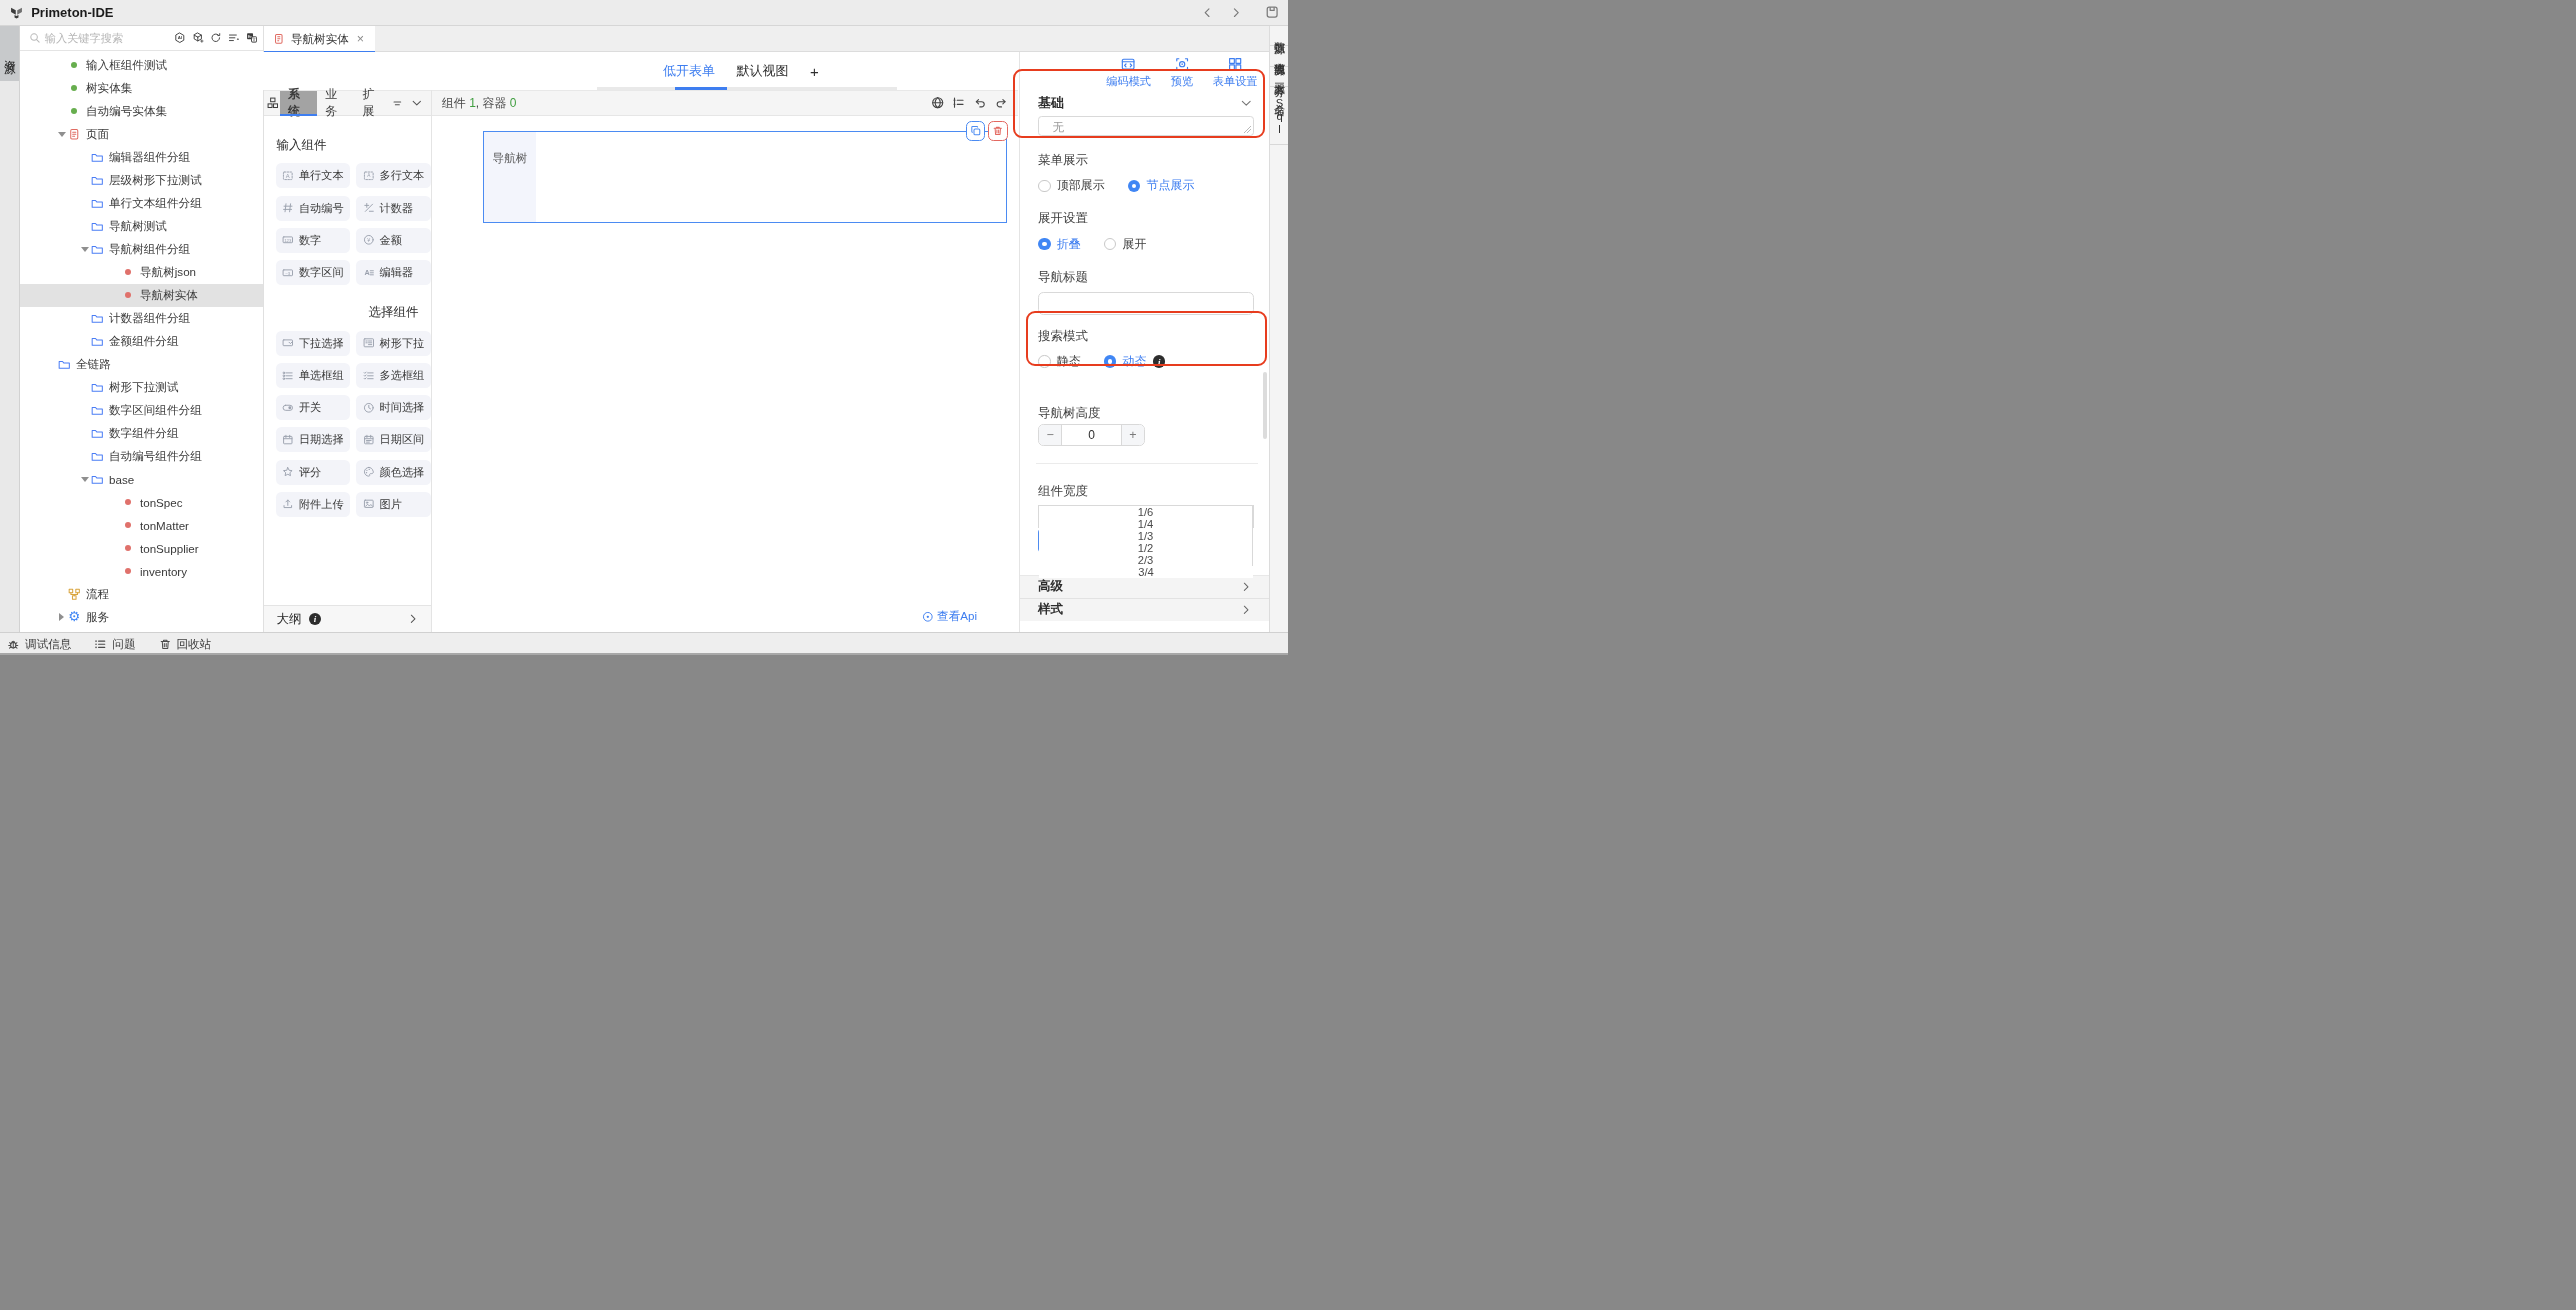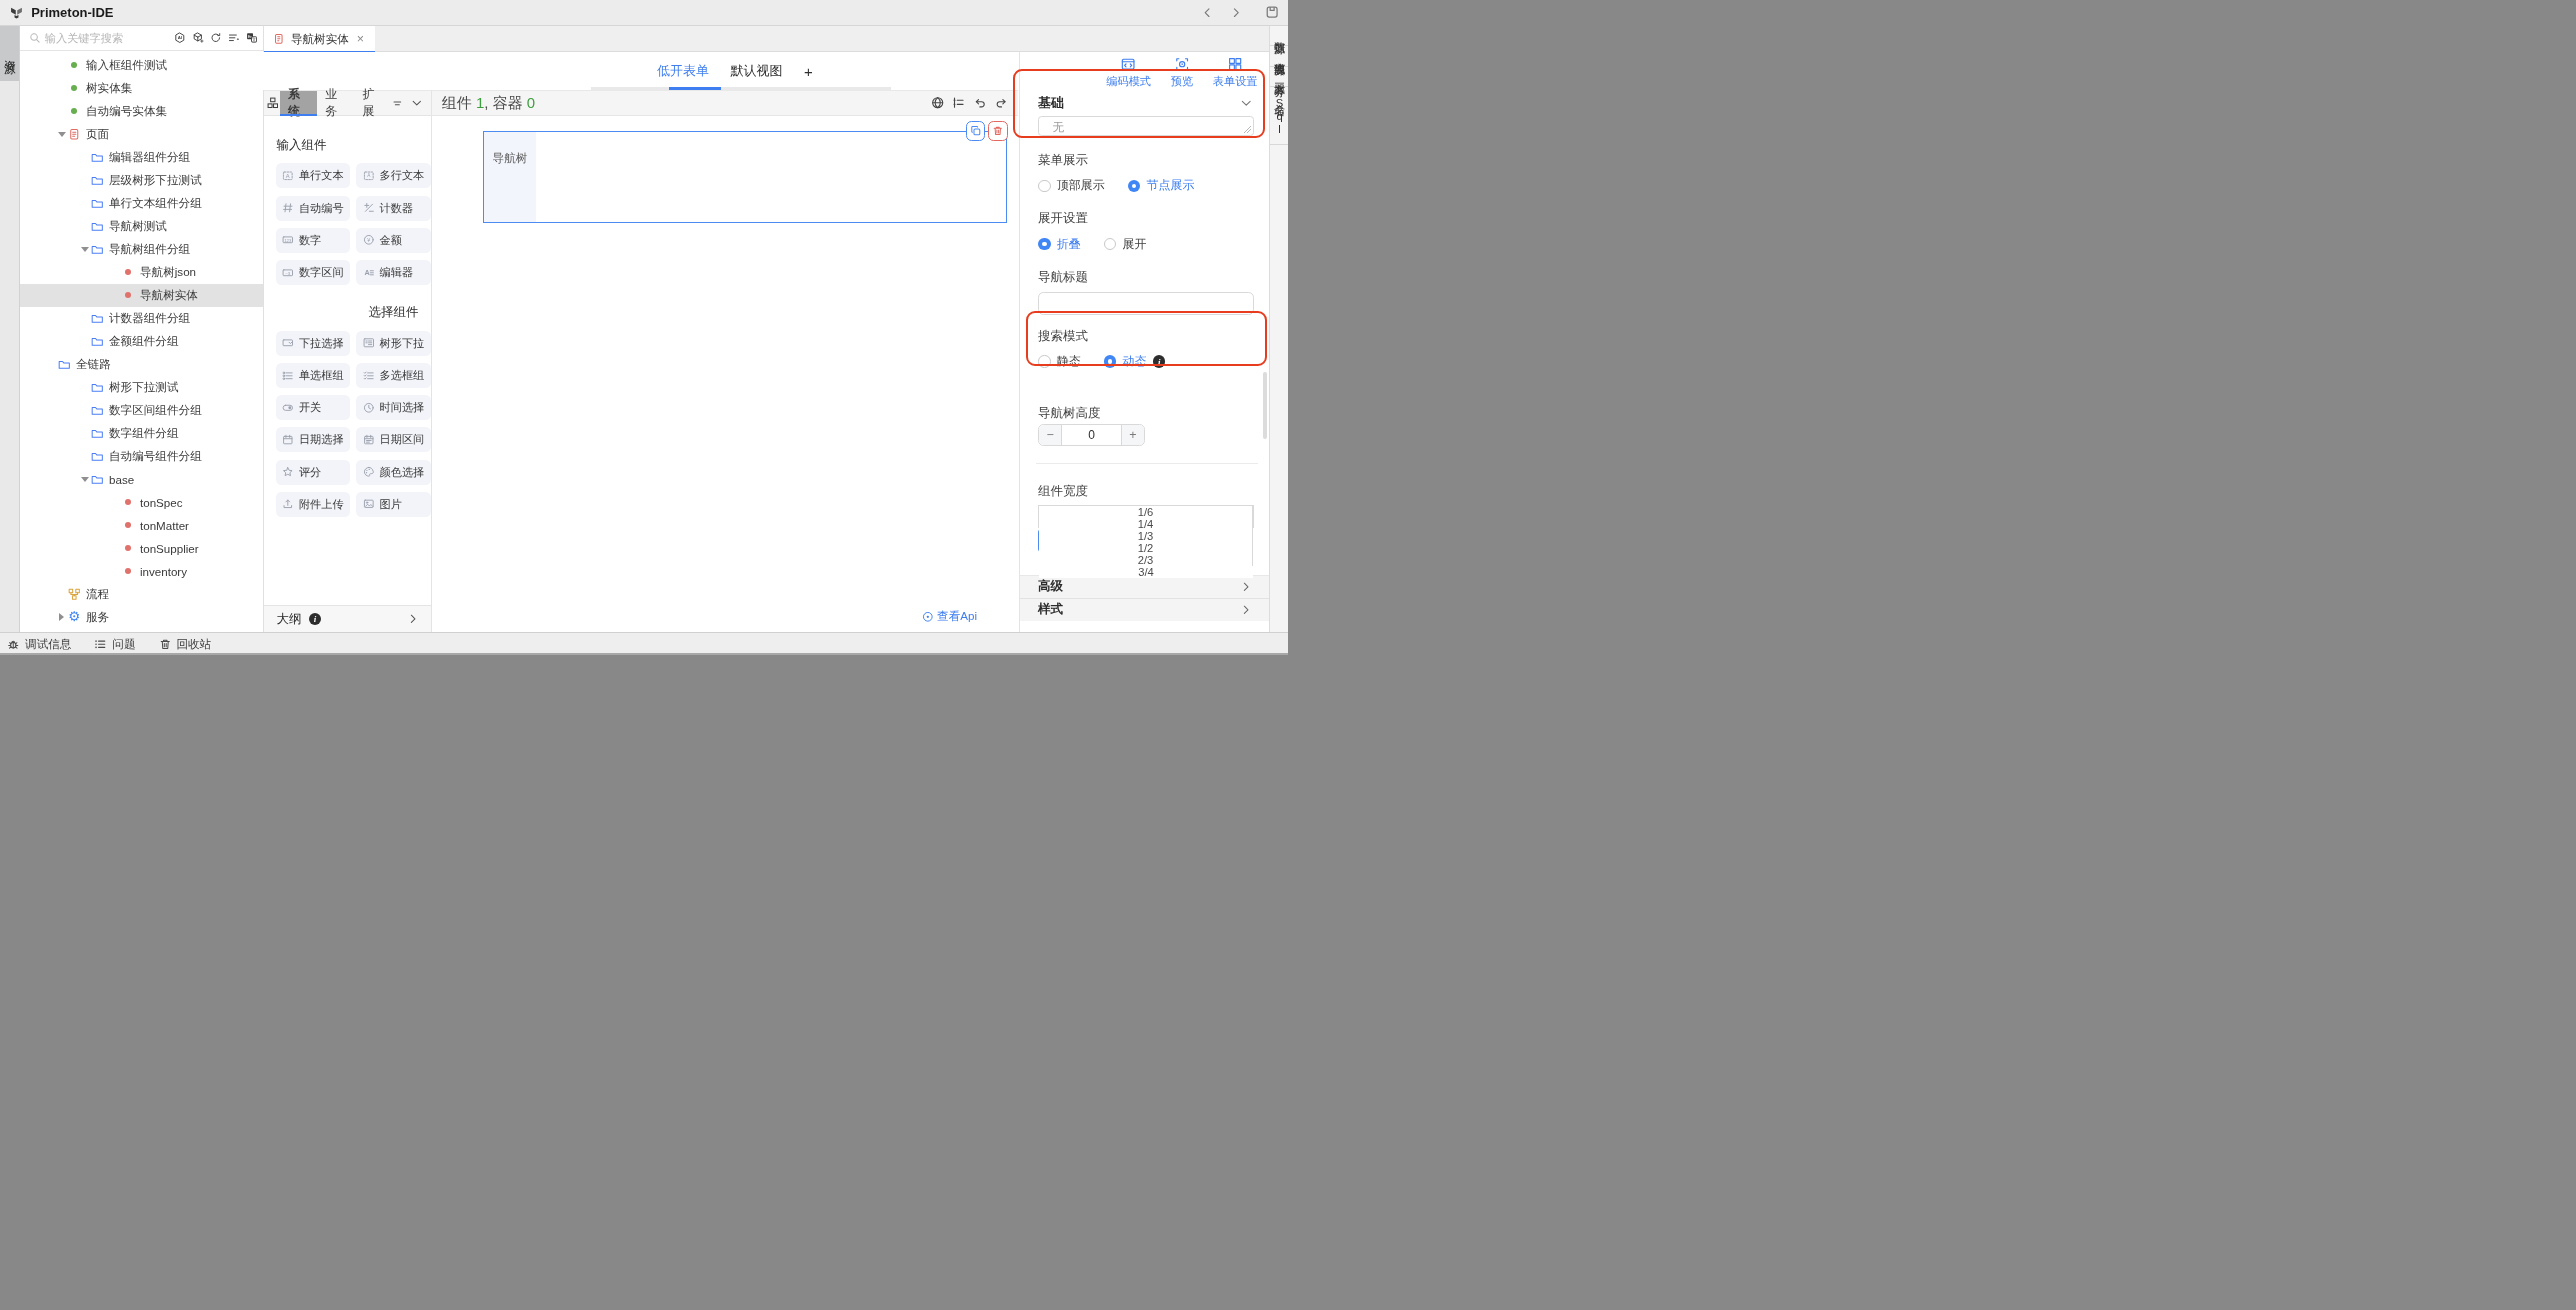--- a/index.html
+++ b/index.html
@@ -51,21 +51,21 @@
   
   .tabbar { position:absolute; left:264px; top:26px; width:1005px; height:26px; background:#efefef;
             border-bottom:0.9px solid #dcdcdc; display:flex; }
   .filetab { height:26px; background:#fff; display:flex; align-items:center; padding:0 10.7px 0 9px; position:relative; cursor:pointer; }
   .filetab::after { content:""; position:absolute; left:0; bottom:-0.9px; width:100%; height:2.2px; background:#3e7ef0; }
   .filetab .ficn { display:flex; margin-right:6.3px; }
   .filetab .flabel { font-size:11.6px; color:#333; }
   .filetab .fclose { margin-left:8px; color:#8a8a8a; font-size:12.5px; }
 
   
-  .viewband { position:absolute; left:256px; top:52px; width:755px; height:38px; background:#fff; }
+  .viewband { position:absolute; left:262px; top:52px; width:755px; height:38px; background:#fff; }
   .viewtabs { position:absolute; left:168px; top:0; width:586px; height:100%; display:flex; align-items:center;
               justify-content:center; gap:21.5px; padding-left:36px; }
   .vtab { font-size:13px; color:#2f2f2f; cursor:pointer; }
   .vtab.active { color:#3e7ef0; }
   .vtab-add { font-size:15px; color:#2f2f2f; cursor:pointer; }
   .tabtrack { position:absolute; left:335px; top:35px; width:300px; height:3.1px; background:#e9e9e9; }
   .tabtrack-active { position:absolute; left:78px; top:0; width:52px; height:3.1px; background:#3e7ef0; }
 
   
   .palette { position:absolute; left:264px; top:90px; width:168px; height:542px; background:#fff;
@@ -90,21 +90,21 @@
   .pal-outline .olabel { font-size:12.5px; color:#2b2b2b; }
   .pal-outline .ochev { margin-left:auto; color:#555; display:flex; }
   .infodot { width:12.5px; height:12.5px; border-radius:50%; background:#2d2d2d; color:#fff; font-size:9px;
              font-style:italic; font-weight:700; display:inline-flex; align-items:center; justify-content:center;
              font-family:"Liberation Serif","DejaVu Serif",serif; }
 
   
   .canvas { position:absolute; left:432px; top:90px; width:586px; height:542px; background:#fff; }
   .canvas-header { height:26px; background:#f5f5f5; border-bottom:0.9px solid #e6e6e6; border-top:0.9px solid #e8e8e8;
                    display:flex; align-items:center; padding:0 9.8px; }
-  .c-count { font-size:15px; color:#4a4a4a; }
+  .c-count { font-size:12px; color:#4a4a4a; }
   .c-count .grn { color:#3f9e3f; }
   .c-icons { margin-left:auto; display:flex; align-items:center; gap:8px; color:#454545; }
   .c-icons .cicon { display:flex; cursor:pointer; }
   .canvas-body { position:relative; height:516px; }
   .comp { position:absolute; left:51px; top:15px; width:524px; height:92px; border:1.3px solid #4b8bf2;
           background:#fff; display:flex; cursor:pointer; }
   .comp-label { width:52px; background:#f3f5fc; font-size:11.6px; color:#5a5a5a; text-align:center; padding-top:19px; flex:none; }
   .comp-main { flex:1; padding:6.3px 2.7px 0 3.6px; display:flex; flex-direction:column; }
   .nav-search { height:23px; border:0.9px solid #d9d9d9; border-radius:4.5px; display:flex; align-items:center;
                 padding:0 8px; gap:5.4px; color:#b9b9b9; flex:none; }

